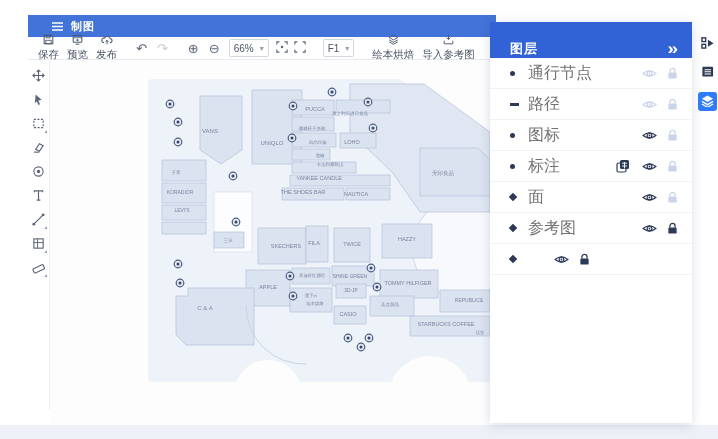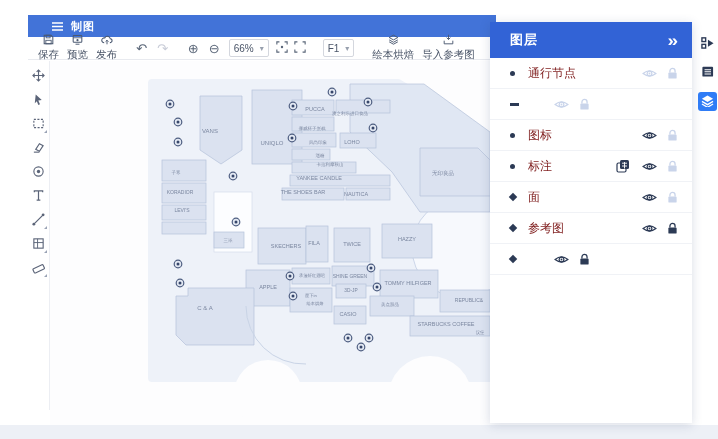--- a/index.html
+++ b/index.html
@@ -30,30 +30,30 @@
            border-right:1px solid #eceef3;display:flex;flex-direction:column;align-items:center;padding-top:6px;box-sizing:border-box;}
   .pal-btn{width:18px;height:19px;display:flex;align-items:center;justify-content:center;position:relative;
            margin-bottom:5px;cursor:pointer;border-radius:2px;}
   .pal-btn .subdot{position:absolute;right:1px;bottom:1px;width:0;height:0;
            border-left:3px solid transparent;border-bottom:3px solid #9aa3b5;}
   
   .canvas{position:absolute;left:50px;top:61px;width:440px;height:364px;background:#fdfdfe;}
   
   .panel{position:absolute;left:490px;top:22px;width:202px;height:401px;background:#fff;z-index:5;
          box-shadow:0 2px 10px rgba(40,60,110,.18);}
-  .panel-head{height:36px;background:#3263d6;display:flex;align-items:center;justify-content:space-between;
+  .panel-head{height:36px;background:#3263d6;display:flex;align-items:flex-end;justify-content:space-between;
               padding:0 14px 0 20px;color:#fff;}
   .panel-head .ttl{font-size:13px;font-weight:bold;letter-spacing:1px;}
   .panel-head .collapse{font-size:19px;font-weight:bold;cursor:pointer;line-height:1;transform:scaleY(.85);}
   .lrow{height:30px;display:flex;align-items:center;padding:0 14px 0 20px;border-bottom:1px solid #f0f2f6;cursor:pointer;}
   .lmark{width:18px;display:flex;align-items:center;}
   .lmark .dot{width:5px;height:5px;border-radius:50%;background:#2c3a55;}
   .lmark .bar{width:9px;height:3px;background:#2c3a55;}
   .lmark .dia{width:6px;height:6px;background:#2c3a55;transform:rotate(45deg);}
-  .llabel{flex:1;font-size:12px;color:#7f1d1d;}
+  .llabel{flex:1;font-size:16px;color:#737373;}
   .slot-extra{width:26px;display:flex;align-items:center;}
   .slot-eye{width:22px;display:flex;align-items:center;cursor:pointer;}
   .slot-lock{width:14px;display:flex;align-items:center;justify-content:flex-end;cursor:pointer;}
   
   .side-tools{position:absolute;left:698px;top:34px;width:20px;display:flex;flex-direction:column;gap:10px;z-index:6;}
   .side-btn{width:19px;height:19px;display:flex;align-items:center;justify-content:center;cursor:pointer;border-radius:3px;}
   .side-btn.active{background:#2f7cf6;}
   
   .bottom-strip{position:absolute;left:0;right:0;top:425px;height:14px;background:#edf0f6;}
 </style>
@@ -338,20 +338,21 @@
           <svg width="11" height="13" viewBox="0 0 12 14">
             <path d="M3.2,6 V4.3 a2.8,2.8 0 0 1 5.6,0 V6" fill="none" stroke="#c9d4ea" stroke-width="1.4"></path>
             <rect x="1.5" y="6" width="9" height="6.5" rx="1" fill="#c9d4ea"></rect>
           </svg>
         </span>
       </div>
       <div class="lrow">
         <span class="lmark">
           <span class="bar"></span>
         </span>
+        <span class="llabel">路径</span>
         <span class="slot-extra"></span>
         <span class="slot-eye">
           <svg width="15" height="11" viewBox="0 0 16 12">
             <path d="M1,6 Q8,.5 15,6 Q8,11.5 1,6 Z" fill="none" stroke="#c9d4ea" stroke-width="1.3"></path>
             <circle cx="8" cy="6" r="2.6" fill="none" stroke="#c9d4ea" stroke-width="1.3"></circle>
             <circle cx="8" cy="6" r="1" fill="#c9d4ea"></circle>
           </svg>
         </span>
         <span class="slot-lock">
           <svg width="11" height="13" viewBox="0 0 12 14">

